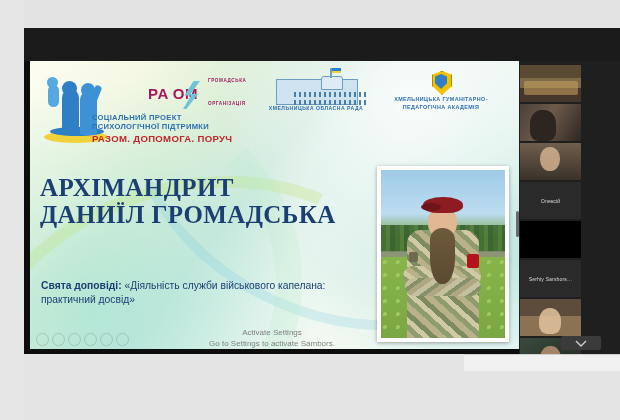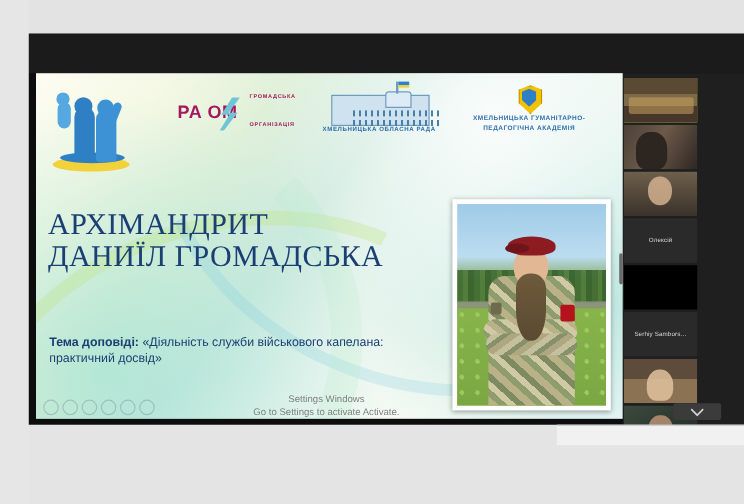--- a/index.html
+++ b/index.html
@@ -64,21 +64,21 @@
 
   .akadem{position:absolute;left:352px;top:10px;width:118px;}
   .ak-crest{position:absolute;left:50px;top:0;width:18px;height:22px;background:#f2c200;
      clip-path:polygon(50% 0,100% 16%,100% 62%,50% 100%,0 62%,0 16%);border:1px solid #b08a00;}
   .ak-crest-in{position:absolute;left:53px;top:3px;width:12px;height:15px;background:#2f7fc4;
      clip-path:polygon(50% 0,100% 16%,100% 62%,50% 100%,0 62%,0 16%);}
   .ak-cap{position:absolute;left:0;top:25px;width:118px;text-align:center;font:bold 5.4px "Liberation Sans",sans-serif;color:#2f6fae;line-height:7.6px;letter-spacing:.4px;}
 
   
   .hl{position:absolute;left:10px;top:113px;width:330px;}
-  .hl1,.hl2{display:block;font-family:"Liberation Serif",serif;font-weight:normal;color:#1b3f73;font-size:25px;line-height:27px;letter-spacing:.4px;}
+  .hl1,.hl2{display:block;font-family:"Liberation Serif",serif;font-weight:bold;color:#1b3f73;font-size:25px;line-height:27px;letter-spacing:.4px;}
   .subtxt{position:absolute;left:11px;top:168px;width:320px;font-size:10.3px;line-height:14.2px;color:#1b3f73;}
   .topic{position:absolute;left:11px;top:218px;width:320px;font-size:10.3px;line-height:14.2px;color:#1b3f73;}
   .topic b{font-weight:bold;}
 
   
   .photo{position:absolute;left:347px;top:105px;width:124px;height:168px;background:#fff;padding:4px;
          box-shadow:0 1px 4px rgba(0,0,0,.35);}
   .photo-in{position:relative;width:124px;height:168px;overflow:hidden;
       background:linear-gradient(#9ecbe8 0%,#bcdcf0 26%,#7aa24a 40%,#8dbb52 60%,#7fae47 100%);}
   .ph-trees{position:absolute;left:0;top:33%;width:100%;height:16%;
@@ -164,20 +164,25 @@
           <div class="fig f-arm"></div>
         </div>
 
         <div class="razom">
           <div class="razom-word">PA OM</div>
           <div class="razom-swish"></div>
           <div class="razom-sub">ГРОМАДСЬКА</div>
           <div class="razom-sub2">ОРГАНІЗАЦІЯ</div>
         </div>
 
+        <div class="proj-txt">
+          <span class="proj-l1">СОЦІАЛЬНИЙ ПРОЕКТ</span>
+          <span class="proj-l2">ПСИХОЛОГІЧНОЇ ПІДТРИМКИ</span>
+          <span class="proj-l3">РАЗОМ. ДОПОМОГА. ПОРУЧ</span>
+        </div>
 
         <div class="oblrada">
           <div class="bld">
             <div class="bld-center"></div>
               <div class="bld-flag"></div>
             <div class="bld-win"></div>
               <div class="bld-win2"></div>
           </div>
           <div class="obl-cap">ХМЕЛЬНИЦЬКА ОБЛАСНА РАДА</div>
         </div>
@@ -186,21 +191,21 @@
           <div class="ak-crest"></div>
           <div class="ak-crest-in"></div>
           <div class="ak-cap">ХМЕЛЬНИЦЬКА ГУМАНІТАРНО-ПЕДАГОГІЧНА АКАДЕМІЯ</div>
         </div>
 
         <div class="hl">
           <span class="hl1">АРХІМАНДРИТ</span>
           <span class="hl2">ДАНИЇЛ ГРОМАДСЬКА</span>
         </div>
         <div class="topic">
-          <b>Тема доповіді:</b>
+          <b>Свята доповіді:</b>
           <span>«Діяльність служби військового капелана: практичний досвід»</span>
         </div>
 
         <div class="photo">
           <div class="photo-in">
             <div class="ph-trees"></div>
               <div class="ph-road"></div>
               <div class="ph-grass"></div>
             <div class="ph-body"></div>
               <div class="ph-armL"></div>
@@ -218,22 +223,22 @@
           <span></span>
           <span></span>
           <span></span>
           <span></span>
           <span></span>
           <span></span>
         </div>
       </div>
 
       <div class="watermark">
-        <div>Settings Windows</div>
-        <div>Go to Settings to activate Activate.</div>
+        <div>Activate Settings</div>
+        <div>Go to Settings to activate Sambors.</div>
       </div>
     </div>
 
     <div id="rail">
       <div class="rail-scroll"></div>
       <div class="grid">
 
         <div class="tile active">
           <div class="vid v1"></div>
         </div>

